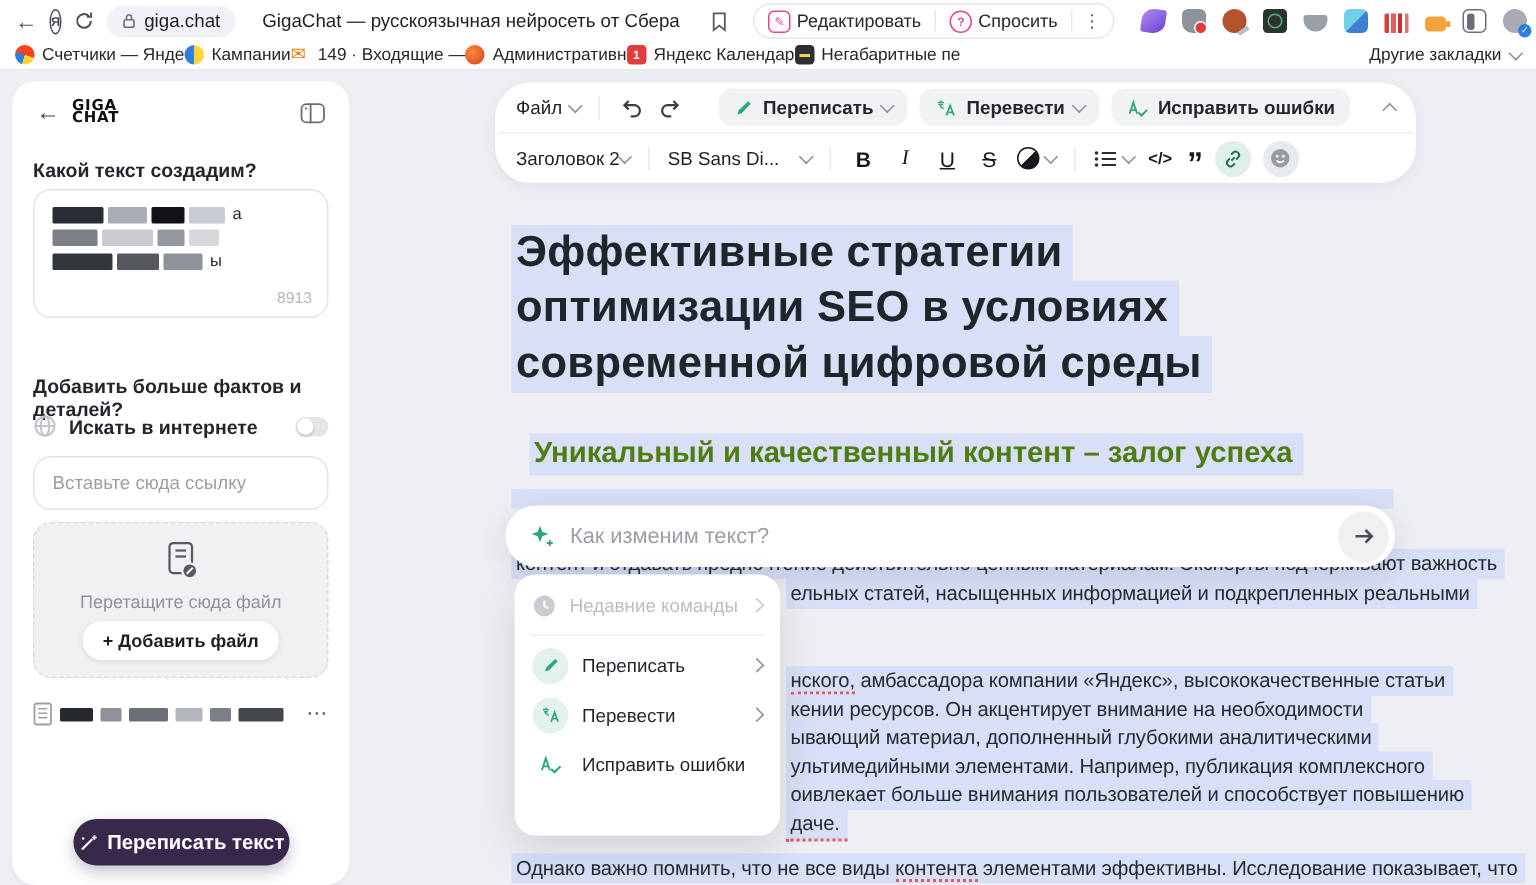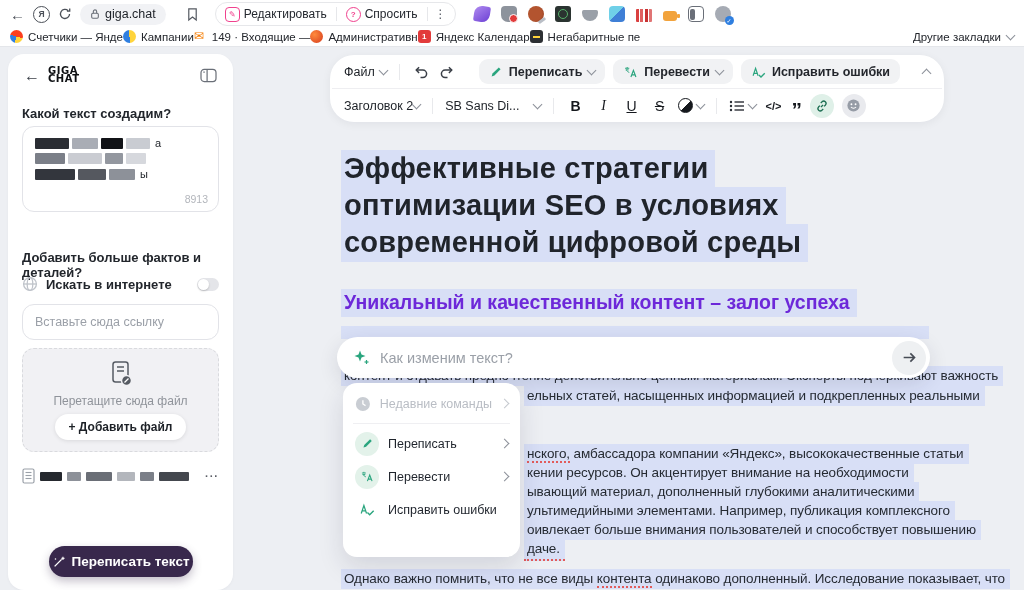--- a/index.html
+++ b/index.html
@@ -106,21 +106,21 @@
   .pill{height:25px;background:#f1f2f4;border-radius:9px;display:flex;align-items:center;gap:6px;
         padding:0 10px;font-size:12.5px;font-weight:bold;color:#23262c;}
   .fmt{font-size:14px;color:#15181d;width:20px;text-align:center;}
   .circle-half{width:15px;height:15px;border-radius:50%;border:1px solid #15181d;box-sizing:border-box;
                background:linear-gradient(135deg,#fff 0 50%,#15181d 50% 100%);}
   .round-ico{width:24px;height:24px;border-radius:50%;display:flex;align-items:center;justify-content:center;}
   
   .hl{background:#d8dff6;}
   .h1line{position:absolute;left:341px;font-size:29px;line-height:35px;font-weight:bold;color:#20242b;
           letter-spacing:.2px;padding:1px 7px 2px 3px;white-space:nowrap;z-index:2;}
-  #h2line{position:absolute;left:341px;top:289px;font-size:19.5px;font-weight:bold;color:#6d28d9;
+  #h2line{position:absolute;left:353px;top:289px;font-size:19.5px;font-weight:bold;color:#4d7c0f;
           padding:2px 7px 3px 3px;white-space:nowrap;z-index:2;}
   .bodyline{position:absolute;font-size:13.5px;line-height:16px;color:#262b33;padding:1.5px 5px 2.5px 3px;
             white-space:nowrap;z-index:2;letter-spacing:-.1px;}
   .sp{border-bottom:2px dotted #e25b5b;}
   
   #overlay{position:absolute;left:337px;top:337px;width:593px;height:41px;background:#fff;border-radius:21px;
            z-index:20;box-shadow:0 6px 20px rgba(30,30,60,.12);display:flex;align-items:center;
            padding:0 4px 0 16px;box-sizing:border-box;gap:10px;}
   #overlay .ph{font-size:14.5px;color:#9ba0a8;flex:1;}
   .send{width:34px;height:34px;border-radius:50%;background:#eef0f2;display:flex;align-items:center;justify-content:center;}
@@ -148,20 +148,21 @@
     </span>
     <div class="addr-pill">
       <span>
         <svg width="10" height="12" viewBox="0 0 12 14">
             <rect x="2" y="6" width="8" height="6" rx="1.5" fill="none" stroke="#6a6f78" stroke-width="1.3"></rect>
             <path d="M4 6V4a2 2 0 0 1 4 0v2" fill="none" stroke="#6a6f78" stroke-width="1.3"></path>
           </svg>
       </span>
       <span class="addr-url">giga.chat</span>
     </div>
+    <span class="page-title">GigaChat — русскоязычная нейросеть от Сбера</span>
     <span style="margin-left:12px">
       <svg width="13" height="15" viewBox="0 0 14 16">
           <path d="M3 2h8v12L7 10.8 3 14z" fill="none" stroke="#555a62" stroke-width="1.3"></path>
         </svg>
     </span>
     <div class="act-group">
       <span class="act-btn">
         <span class="pinkic">✎</span>
         <span>Редактировать</span>
       </span>
@@ -427,21 +428,21 @@
 <span class="bodyline hl" style="left:341px;top:366px">контент и отдавать предпочтение действительно ценным материалам. Эксперты подчеркивают важность</span>
 <span class="bodyline hl" style="left:524px;top:386px">ельных статей, насыщенных информацией и подкрепленных реальными</span>
 
 <span class="bodyline hl" style="left:524px;top:444px"><span class="sp">нского,</span><span> амбассадора компании «Яндекс», высококачественные статьи</span></span>
 <span class="bodyline hl" style="left:524px;top:463px">кении ресурсов. Он акцентирует внимание на необходимости</span>
 <span class="bodyline hl" style="left:524px;top:482px">ывающий материал, дополненный глубокими аналитическими</span>
 <span class="bodyline hl" style="left:524px;top:501px">ультимедийными элементами. Например, публикация комплексного</span>
 <span class="bodyline hl" style="left:524px;top:520px">оивлекает больше внимания пользователей и способствует повышению</span>
 <span class="bodyline hl sp" style="left:524px;top:539px">даче.</span>
 
-<span class="bodyline hl" style="left:341px;top:569px"><span>Однако важно помнить, что не все виды </span><span class="sp">контента</span><span> одинаково дополненный. Исследование показывает, что</span></span>
+<span class="bodyline hl" style="left:341px;top:569px"><span>Однако важно помнить, что не все виды </span><span class="sp">контента</span><span> элементами эффективны. Исследование показывает, что</span></span>
 
 <div id="overlay">
   <span>
     <svg width="17" height="17" viewBox="0 0 17 17">
         <path d="M7 1.5l1.5 4 4 1.5-4 1.5-1.5 4-1.5-4-4-1.5 4-1.5z" fill="#2aa57e"></path>
         <line x1="13.5" y1="11" x2="13.5" y2="15" stroke="#2aa57e" stroke-width="1.2"></line>
         <line x1="11.5" y1="13" x2="15.5" y2="13" stroke="#2aa57e" stroke-width="1.2"></line>
       </svg>
   </span>
   <span class="ph">Как изменим текст?</span>

